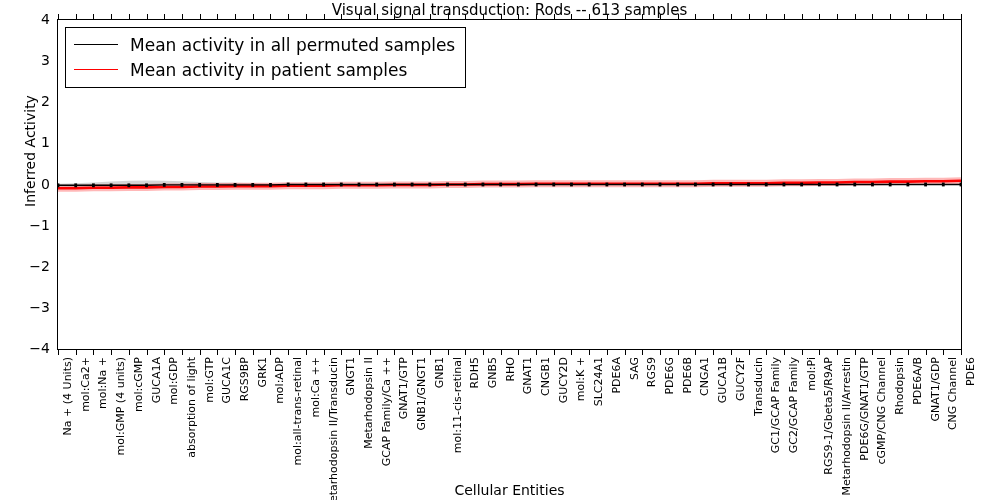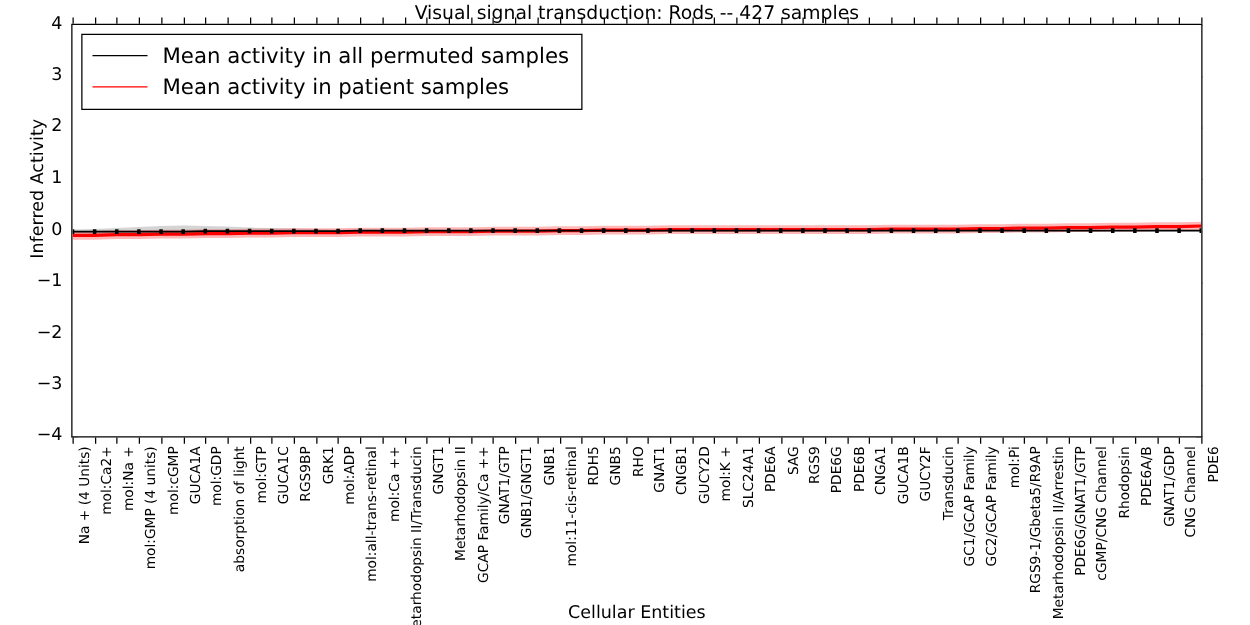--- a/index.html
+++ b/index.html
@@ -143,21 +143,21 @@
     font-size: 17px;
     color: #000000;
     white-space: nowrap;
   }
 </style>
 </head>
 <body>
 
 <div id="figure">
 
-  <div id="chart-title">Visual signal transduction: Rods -- 427 samples</div>
+  <div id="chart-title">Visual signal transduction: Rods -- 613 samples</div>
 
   <div id="y-axis-label">Inferred Activity</div>
 
   <div id="y-ticks">
       <div class="ytick-label" style="top: -7px; width: 44px;">4</div>
       <div class="ytick-label" style="top: 34.125px; width: 44px;">3</div>
       <div class="ytick-label" style="top: 75.25px; width: 44px;">2</div>
       <div class="ytick-label" style="top: 116.375px; width: 44px;">1</div>
       <div class="ytick-label" style="top: 157.5px; width: 44px;">0</div>
       <div class="ytick-label" style="top: 198.625px; width: 44px;">−1</div>

